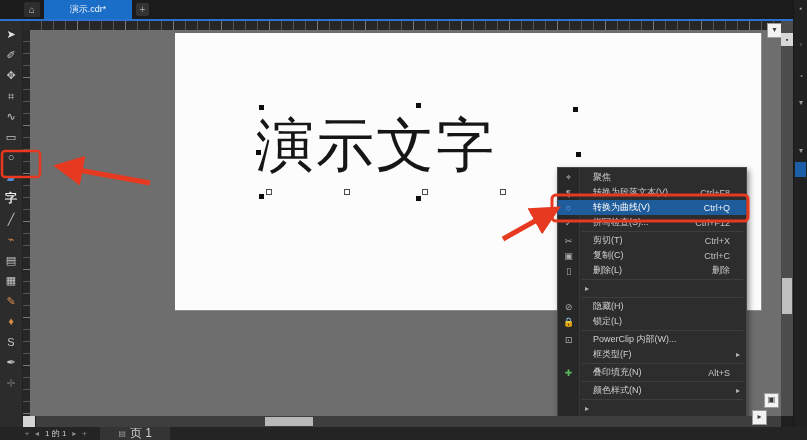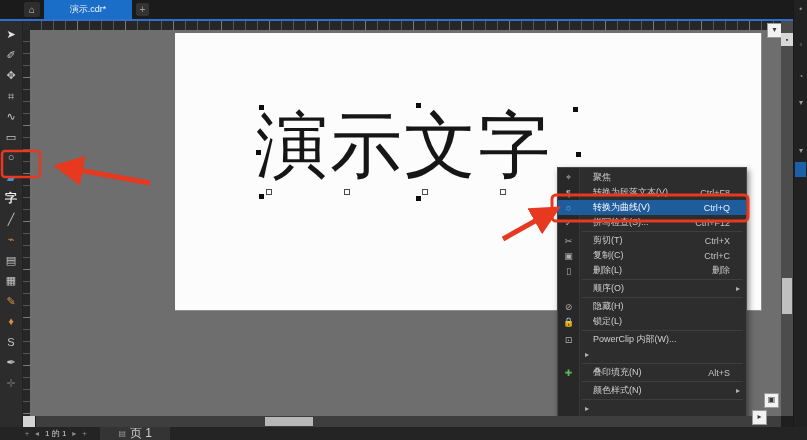--- a/index.html
+++ b/index.html
@@ -38,21 +38,21 @@
   .tool{position:absolute;left:0;width:22px;height:20px;text-align:center;color:#c4c4c4;
     font-size:11px;line-height:20px}
   .tool.text-tool{font-weight:bold;color:#e8e8e8;font-size:12px}
 
   
   .canvas{left:30px;top:30px;width:751px;height:386px;background:#6e6e6e}
   .page{left:175px;top:33px;width:586px;height:277px;background:#fcfcfc;
     border-right:1px solid #8d8d8d;border-bottom:1px solid #8d8d8d}
   .art-text{left:256px;top:96px;width:330px;height:100px;
     font-family:"Liberation Serif","DejaVu Serif",serif;
-    font-size:72px;line-height:100px;color:#161616;letter-spacing:2px;white-space:nowrap}
+    font-size:58px;line-height:100px;color:#161616;letter-spacing:2px;white-space:nowrap}
   .handle{position:absolute;width:5px;height:5px;background:#0d0d0d}
   .charnode{position:absolute;width:4px;height:4px;background:#fdfdfd;border:1px solid #4a4a4a}
 
   
   .menu{left:557px;top:167px;width:188px;height:273px;background:#2d2d2d;
     border:1px solid #484848;border-bottom:none;box-shadow:2px 3px 6px rgba(0,0,0,.45);overflow:hidden}
   .menu-gutter{position:absolute;left:0;top:0;width:21px;height:100%;background:#282828;border-right:1px solid #383838}
   .mrow{position:relative;display:flex;align-items:center;height:15px;color:#cfcfcf;font-size:9px}
   .mrow.hi{background:var(--hl-blue,#1f5c9c);color:#fff}
   .mrow .mi{width:21px;text-align:center;font-size:9px;color:#b0b0b0;flex:0 0 21px}
@@ -182,21 +182,20 @@
     </div>
     <div class="mrow">
       <span class="mi">▯</span>
       <span class="ml">删除(L)</span>
       <span class="ms">删除</span>
       <span class="sub"></span>
     </div>
     <div class="msep"></div>
     <div class="mrow">
       <span class="mi"></span>
-      <span class="ml">顺序(O)</span>
       <span class="ms"></span>
       <span class="sub">▸</span>
     </div>
     <div class="msep"></div>
     <div class="mrow">
       <span class="mi">⊘</span>
       <span class="ml">隐藏(H)</span>
       <span class="ms"></span>
       <span class="sub"></span>
     </div>
@@ -208,20 +207,21 @@
     </div>
     <div class="msep"></div>
     <div class="mrow">
       <span class="mi">⊡</span>
       <span class="ml">PowerClip 内部(W)...</span>
       <span class="ms"></span>
       <span class="sub"></span>
     </div>
     <div class="mrow">
       <span class="mi"></span>
+      <span class="ml">框类型(F)</span>
       <span class="ms"></span>
       <span class="sub">▸</span>
     </div>
     <div class="msep"></div>
     <div class="mrow">
       <span class="mi" style="color: rgb(92, 184, 92);">✚</span>
       <span class="ml">叠印填充(N)</span>
       <span class="ms">Alt+S</span>
       <span class="sub"></span>
     </div>

